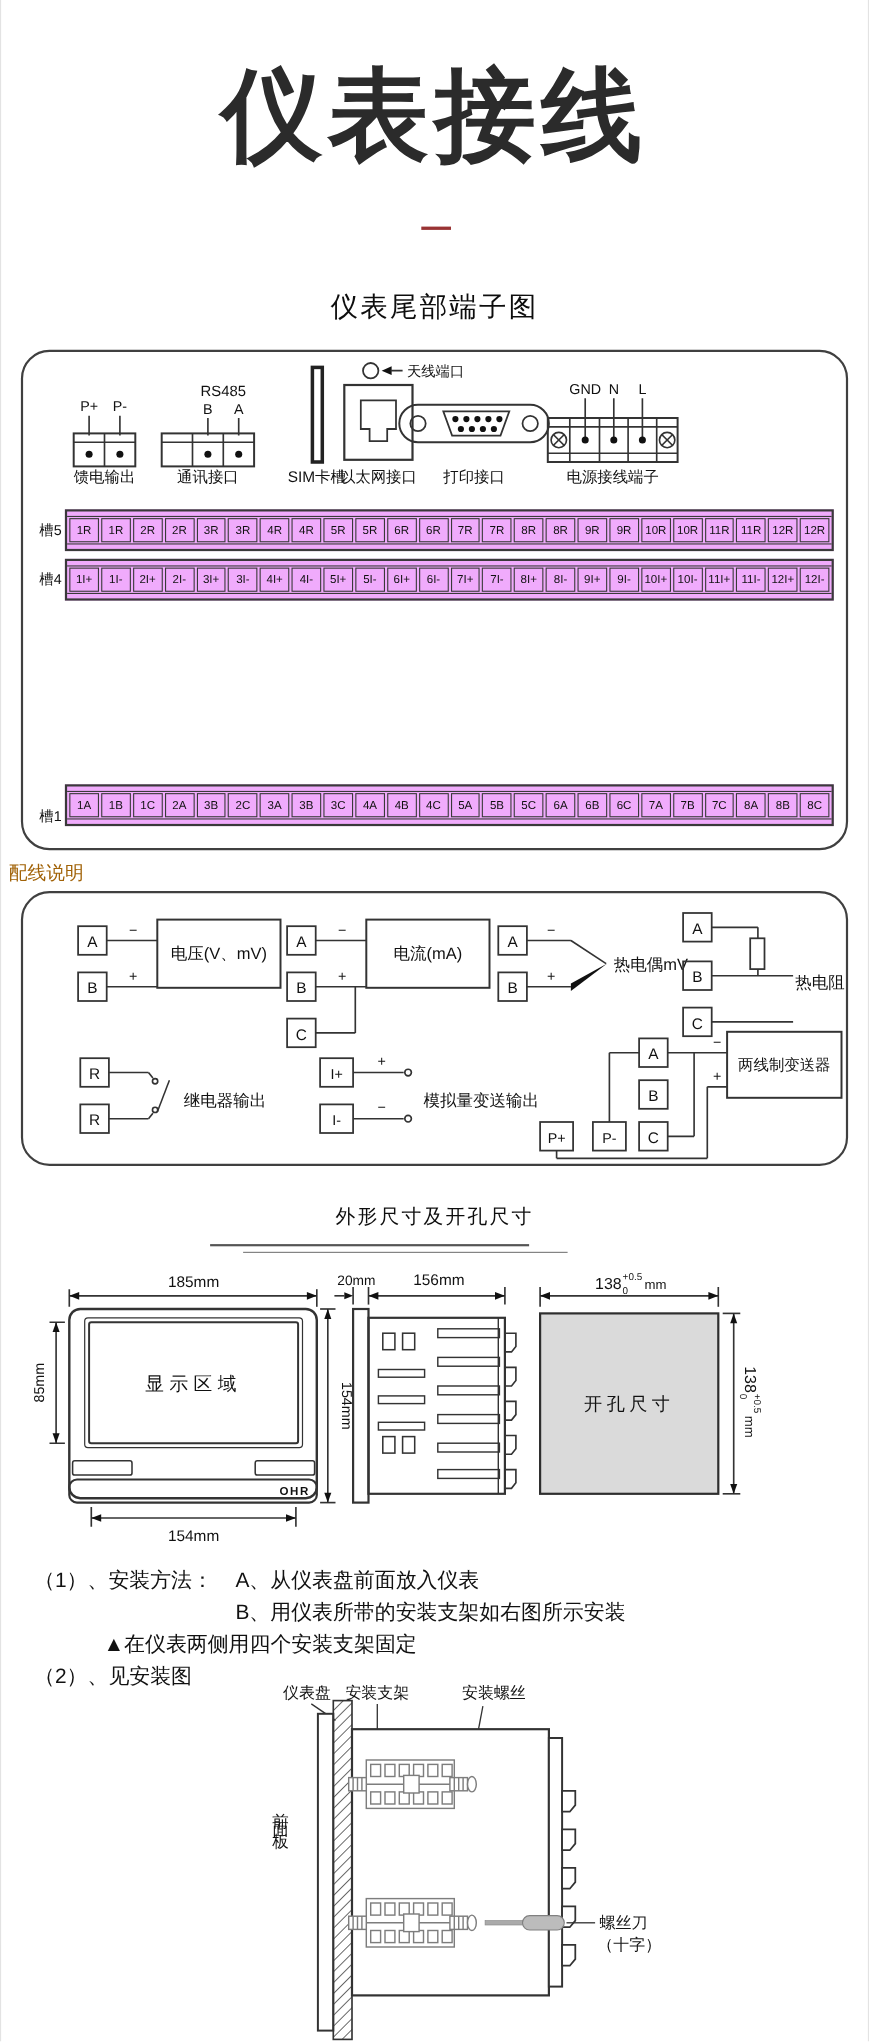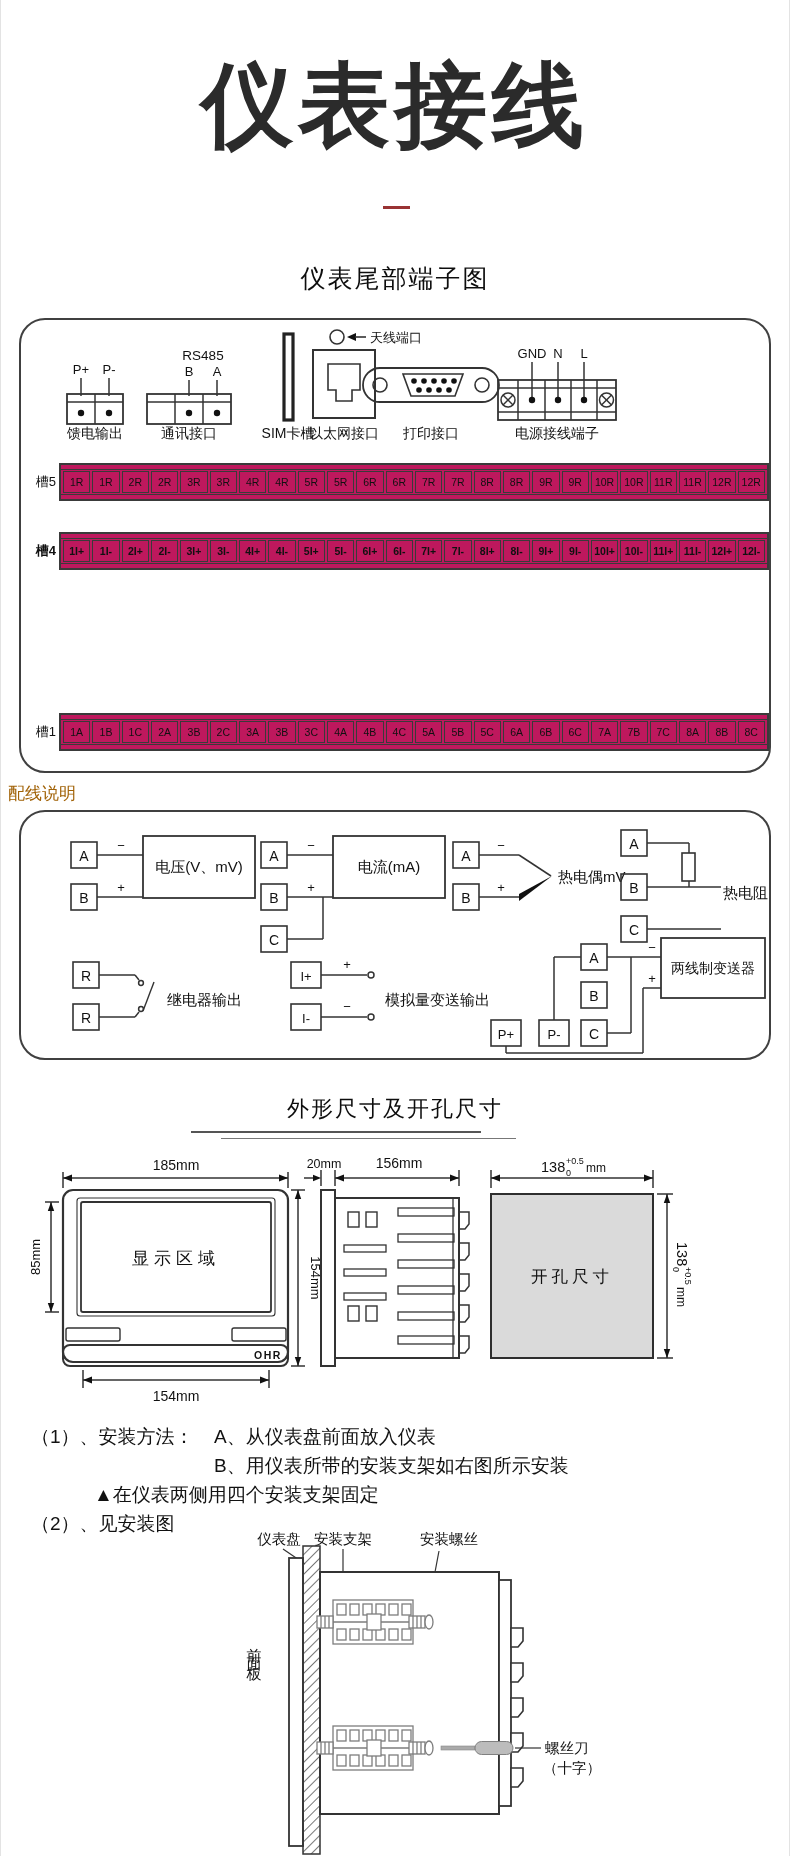--- a/index.html
+++ b/index.html
@@ -4,30 +4,30 @@
 <style>
   html,body{margin:0;padding:0;background:#fff;}
   .page{position:relative;width:790px;height:1856px;background:#fff;overflow:hidden;
         font-family:"Liberation Sans",sans-serif;color:#222;border-left:1px solid #e3e3e3;border-right:1px solid #e3e3e3;box-sizing:border-box;}
   .abs{position:absolute;}
   .main-title{top:55px;left:0;width:100%;text-align:center;font-size:92px;font-weight:900;
               color:#2b2b2b;letter-spacing:5px;line-height:1.1;}
   .red-line{top:206px;left:382px;width:27px;height:3px;background:#993334;}
   .sec-heading{left:0;width:100%;text-align:center;color:#0d0d0d;}
   .term-heading{top:262px;font-size:25px;letter-spacing:2px;}
-  .dims-heading{top:1094px;font-size:22px;letter-spacing:2px;}
+  .dims-heading{top:1094px;font-size:18px;letter-spacing:2px;}
   .dims-underline1{top:1131px;left:190px;width:290px;height:2px;background:#555;}
   .dims-underline2{top:1138px;left:220px;width:295px;height:1px;background:#777;}
   .frame-box{border:2px solid #404040;border-radius:26px;box-sizing:border-box;background:#fff;}
   .term-box{left:18px;top:318px;width:752px;height:455px;}
   .wire-box{left:18px;top:810px;width:752px;height:250px;}
   .wire-heading{left:7px;top:782px;font-size:17px;color:#a16207;}
   .slot-row{position:absolute;left:0;width:100%;display:flex;align-items:center;}
   .slot-label{width:38px;text-align:right;padding-right:3px;font-size:13px;color:#111;box-sizing:border-box;flex:0 0 38px;}
-  .slot-strip{flex:1;margin-right:0;border:2px solid #3a3a3a;background:#be185d;}
+  .slot-strip{flex:1;margin-right:11px;border:2px solid #3a3a3a;background:#f0abfc;}
   .slot-band{height:4px;border-bottom:1px solid #3a3a3a;}
   .slot-band.bottom{border-bottom:none;border-top:1px solid #3a3a3a;}
   .slot-cells{display:flex;padding:1px 2px;gap:2px;}
   .slot-cells .cell{flex:1;border:1px solid #3a3a3a;font-size:10.5px;text-align:center;
                     line-height:20px;height:20px;white-space:nowrap;overflow:hidden;color:#111;}
   .install-text{position:absolute;font-size:19px;color:#111;white-space:nowrap;}
   .vtext{position:absolute;writing-mode:vertical-rl;font-size:15px;letter-spacing:9px;color:#111;}
   svg{font-family:"Liberation Sans",sans-serif;}
   svg text{fill:#111;}
 </style>
@@ -162,21 +162,21 @@
             <span class="cell">10R</span>
             <span class="cell">10R</span>
             <span class="cell">11R</span>
             <span class="cell">11R</span>
             <span class="cell">12R</span>
             <span class="cell">12R</span>
           </div>
         <div class="slot-band bottom"></div>
       </div>
     </div>
-    <div class="slot-row" style="top:212px;font-weight:bold;">
+    <div class="slot-row" style="top:188px;">
       <div class="slot-label">槽4</div>
       <div class="slot-strip">
         <div class="slot-band"></div>
         <div class="slot-cells">
             <span class="cell">1I+</span>
             <span class="cell">1I-</span>
             <span class="cell">2I+</span>
             <span class="cell">2I-</span>
             <span class="cell">3I+</span>
             <span class="cell">3I-</span>
@@ -195,21 +195,21 @@
             <span class="cell">10I+</span>
             <span class="cell">10I-</span>
             <span class="cell">11I+</span>
             <span class="cell">11I-</span>
             <span class="cell">12I+</span>
             <span class="cell">12I-</span>
           </div>
         <div class="slot-band bottom"></div>
       </div>
     </div>
-    <div class="slot-row" style="top:393px;">
+    <div class="slot-row" style="top:393px;align-items:flex-end;">
       <div class="slot-label">槽1</div>
       <div class="slot-strip">
         <div class="slot-band"></div>
         <div class="slot-cells">
             <span class="cell">1A</span>
             <span class="cell">1B</span>
             <span class="cell">1C</span>
             <span class="cell">2A</span>
             <span class="cell">3B</span>
             <span class="cell">2C</span>

